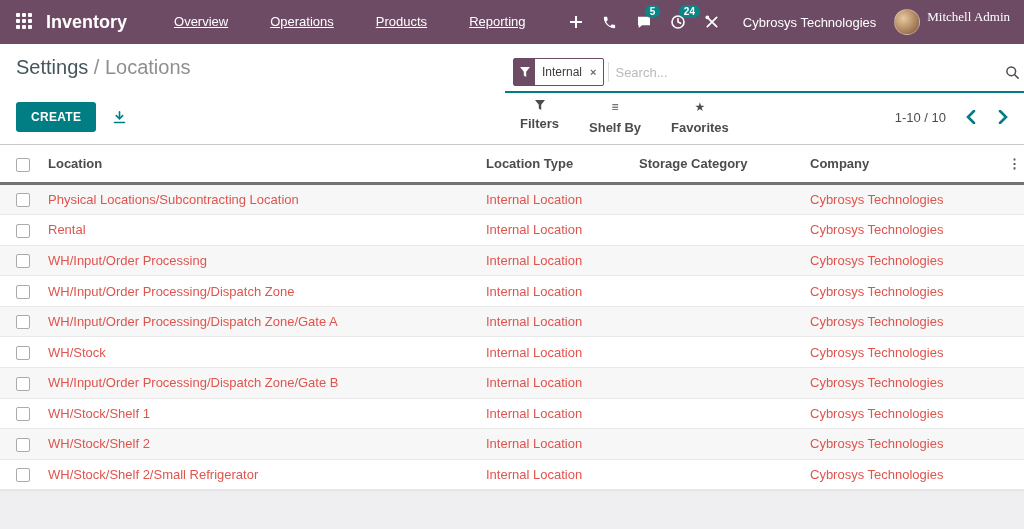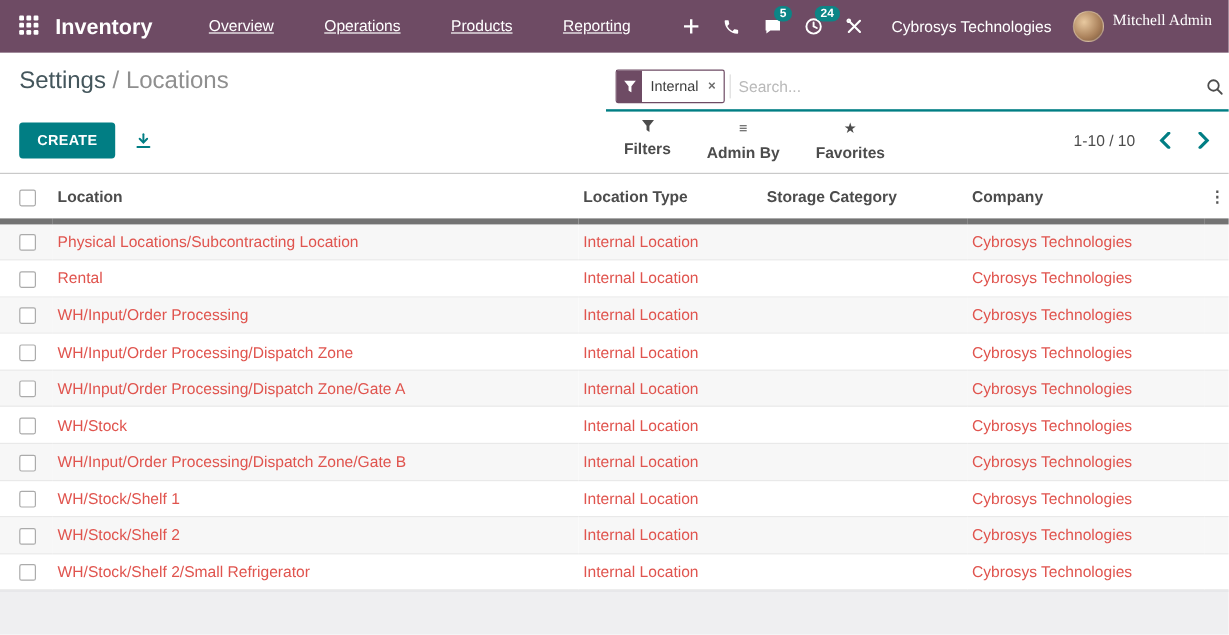--- a/index.html
+++ b/index.html
@@ -73,21 +73,21 @@
   .chev { color:var(--accent,#017e84); cursor:pointer; display:flex; align-items:center; }
 
   .divider { border-top:1px solid #c9c9c9; }
 
   
   table { width:1024px; border-collapse:collapse; table-layout:fixed; background:#fff; }
   col.c-check { width:44px; } col.c-loc { width:438px; } col.c-type { width:153px; }
   col.c-stor { width:171px; } col.c-comp { width:198px; } col.c-opt { width:20px; }
   thead th {
     text-align:left; font-size:13px; font-weight:bold; color:#4c4c4c;
-    padding:11px 4px 10px 4px; border-bottom:5px solid #737373;
+    padding:11px 4px 10px 4px; border-bottom:3px solid #737373;
     white-space:nowrap; overflow:hidden; cursor:pointer;
   }
   th.check-cell, td.check-cell { padding-left:16px; }
   .kebab { color:#555; font-size:13px; text-align:center; cursor:pointer; }
   tbody td {
     font-size:13px; color:var(--record,#e0544e);
     padding:7px 4px; border-top:1px solid #e9e9e9;
     white-space:nowrap; overflow:hidden; cursor:pointer; height:16px;
   }
   tbody tr:nth-child(odd) { background:#f7f7f7; }
@@ -191,21 +191,21 @@
     </div>
     <div class="view-switches">
       <div class="vs-item">
         <svg width="10" height="10" viewBox="0 0 10 10" fill="#4c4c4c">
             <path d="M0 0h10L6.2 4.8V10L3.8 8.4V4.8z"></path>
           </svg>
         <span>Filters</span>
       </div>
       <div class="vs-item">
         <span class="glyph">≡</span>
-        <span>Admin By</span>
+        <span>Shelf By</span>
       </div>
       <div class="vs-item">
         <span class="glyph">★</span>
         <span>Favorites</span>
       </div>
     </div>
     <div class="pager">
       <span class="pager-text">1-10 / 10</span>
       <div class="pager-chevrons">
         <span class="chev">

